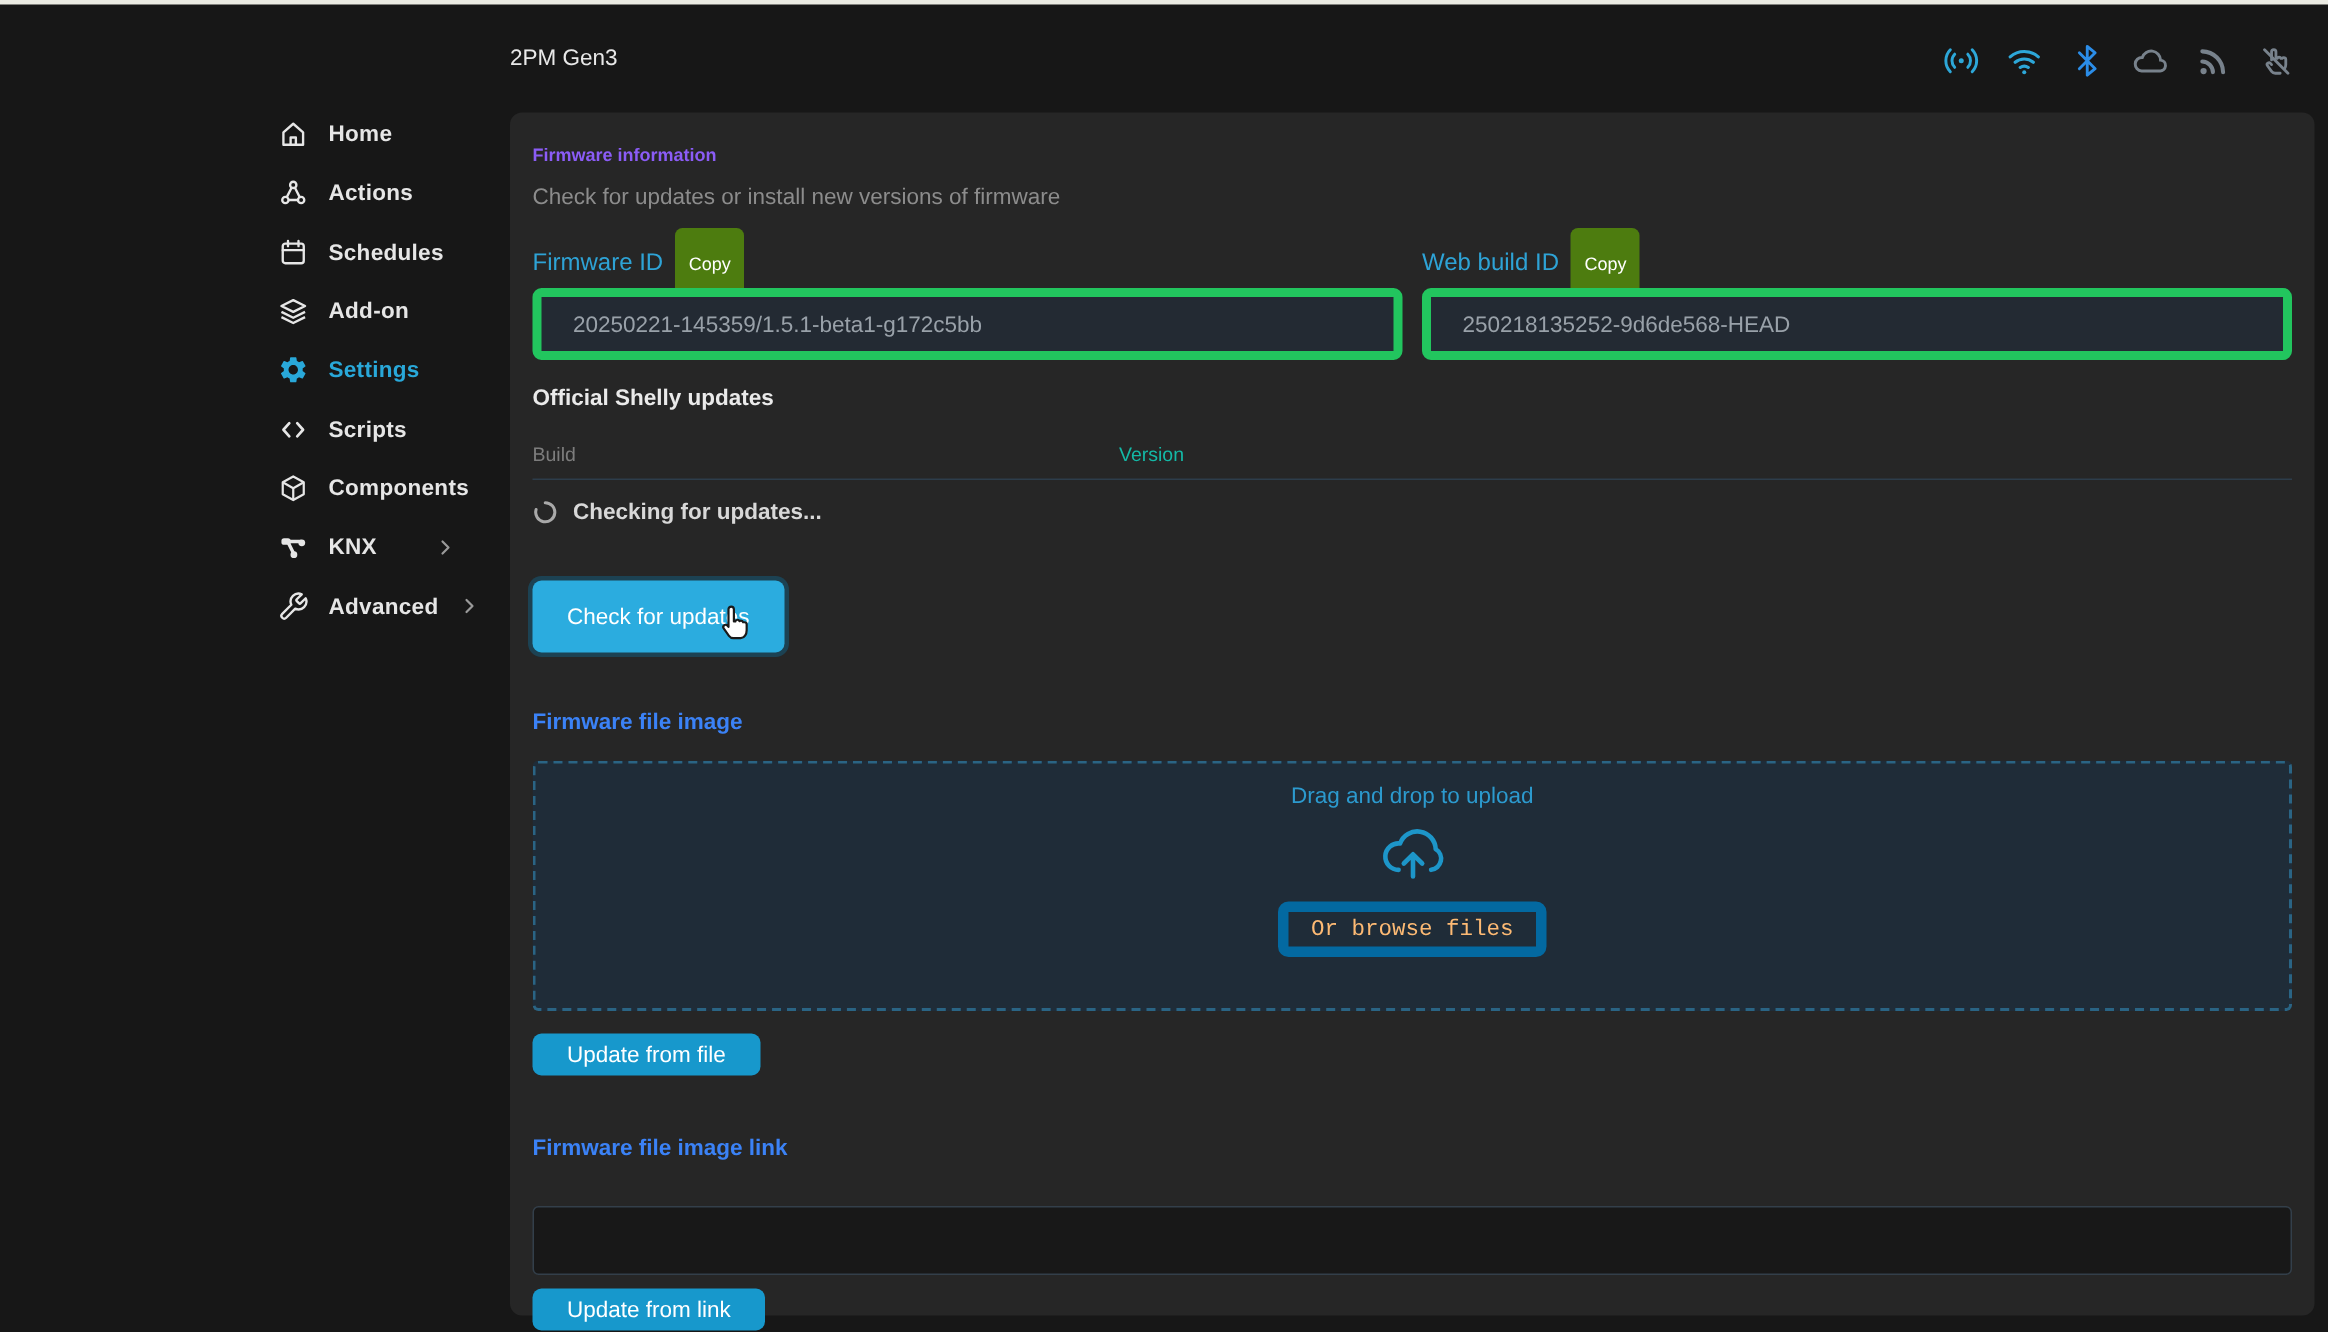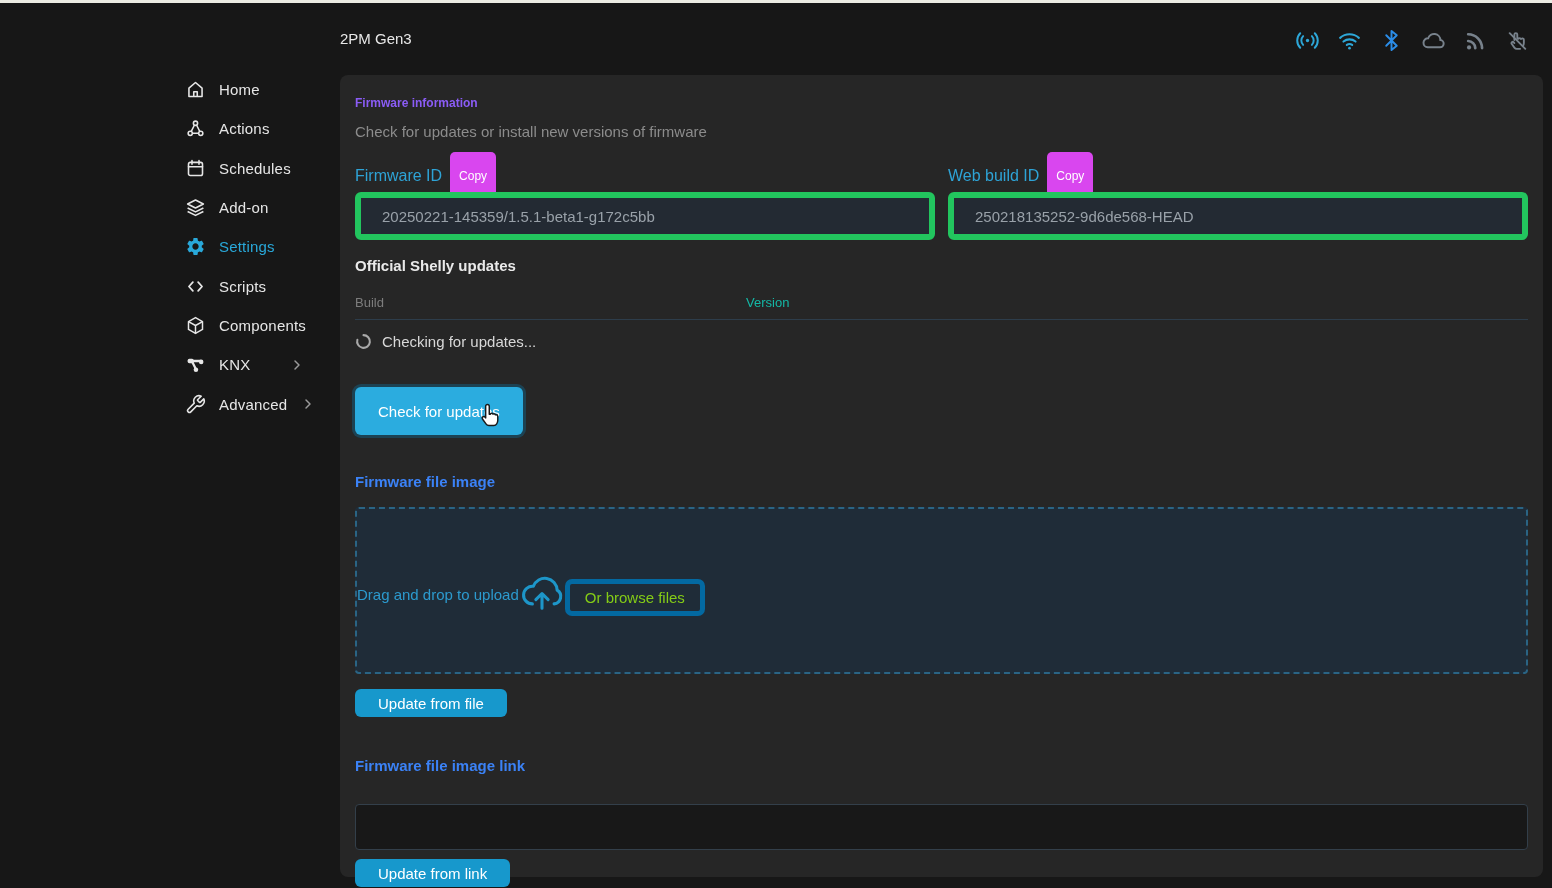--- a/index.html
+++ b/index.html
@@ -12,62 +12,62 @@
   .status-icons { position:absolute; top:28px; right:22px; display:flex; align-items:center; gap:17px; }
   .status-icons .sicon { width:25px; height:25px; display:flex; align-items:center; justify-content:center; }
   .c-cyan { color:#2da7d8; }
   .c-blue { color:#2b8de8; }
   .c-gray { color:#78828c; }
 
   
   .sidebar { position:absolute; left:185px; top:70px; width:120px; display:flex; flex-direction:column; }
   .nav-item { display:flex; align-items:center; height:39.3px; gap:13px; color:#e6e6e6; cursor:pointer; }
   .nav-item .nicon { width:21px; height:21px; flex:0 0 21px; display:flex; align-items:center; justify-content:center; }
-  .nav-item .nlabel { font-size:15px; font-weight:400; letter-spacing:.2px; white-space:nowrap; }
+  .nav-item .nlabel { font-size:15px; font-weight:700; letter-spacing:.2px; white-space:nowrap; }
   .nav-item.active { color:#29a8d9; }
   .nav-chevron { margin-left:auto; width:16px; height:16px; color:#9a9a9a; }
 
   
   .panel { position:absolute; left:340px; top:75px; width:1203px; height:802px;
     background:#262626; border-radius:8px; padding:21px 15px 0 15px; }
   .panel h1 { font-size:12px; font-weight:bold; color:#8b5cf6; margin-bottom:13px; }
   .subtitle { font-size:15px; color:#8c8c8c; margin-bottom:25px; }
 
   .fields-row { display:flex; gap:13px; }
   .field { flex:1; }
   .field-label-row { display:flex; align-items:center; gap:8px; height:22px; margin-bottom:5px; }
   .field-label { font-size:16px; color:#2ea3d6; }
-  .copy-badge { background:#d946ef; color:#fff; font-size:12px; padding:17px 9px; border-radius:5px; cursor:pointer; }
+  .copy-badge { background:#4d7c0f; color:#fff; font-size:12px; padding:17px 9px; border-radius:5px; cursor:pointer; }
   .id-input { width:100%; height:48px; background:#232a33; border:6px solid #22c55e; border-radius:6px;
     color:#99a1a9; font-size:15px; padding:0 21px; font-family:"Liberation Sans", sans-serif; outline:none; }
 
   .updates-heading { font-size:15px; font-weight:600; color:#eaeaea; margin-top:17px; margin-bottom:21px; }
   .col-row { display:flex; margin-bottom:9px; }
   .col-build { width:391px; font-size:13px; color:#7d7d7d; }
   .col-version { font-size:13px; color:#14b8a6;text-align:center; }
   .sep { border:none; border-top:1px solid #2d3d4b; margin:0 0 13px 0; }
-  .status-row { display:flex; align-items:center; gap:10px; color:#d8d8d8; font-size:15px; }
+  .status-row { display:flex; align-items:center; gap:10px; color:#d8d8d8; font-size:15px;font-weight:bold; }
   .spinner { width:17px; height:17px; color:#a9a9a9; animation:spin 1.1s linear infinite; }
   @keyframes spin { to { transform:rotate(360deg); } }
 
   .btn { border:none; border-radius:6px; background:#1798cc; color:#fff; font-size:15px;
     font-family:"Liberation Sans", sans-serif; padding:0 23px; height:28px; cursor:pointer; }
   .btn-check { height:48px; background:#2bacdf; margin-top:37px; position:relative;
     box-shadow:0 0 0 3px rgba(20,90,120,.55); }
   .cursor-svg { position:absolute; left:122px; top:15px; width:27px; height:30px; pointer-events:none; }
 
   .section-heading { font-size:15px; font-weight:bold; color:#3b82f6; }
   .fw-file-heading { margin-top:38px; margin-bottom:17px; }
 
   .dropzone { width:100%; height:167px; background:#1f2c38; border:2px dashed #2a6484; border-radius:4px;
-    display:flex; flex-direction:row; align-items:center; padding-top:13px; }
+    display:flex; flex-direction:column; align-items:center; padding-top:13px; }
   .dz-text { font-size:15px; color:#2c9ace; margin-bottom:6px; }
   .dz-cloud { width:46px; height:46px; color:#1d96c9; margin-bottom:10px; }
-  .browse-btn { background:transparent; border:5px solid #0369a1; border-radius:7px; color:#84cc16;
-    font-size:15px; font-family:Liberation Sans, sans-serif; padding:0 15px; height:37px; cursor:pointer; }
+  .browse-btn { background:transparent; border:7px solid #0369a1; border-radius:7px; color:#fdba74;
+    font-size:15px; font-family:Liberation Mono, monospace; padding:0 15px; height:37px; cursor:pointer; }
 
   .btn-file { margin-top:15px; }
   .fw-link-heading { margin-top:40px; margin-bottom:30px; }
   .link-input { width:100%; height:46px; background:#181818; border:1px solid #333f4a; border-radius:4px;
     color:#d0d0d0; font-size:15px; padding:0 14px; font-family:"Liberation Sans", sans-serif; outline:none; }
   .btn-link { margin-top:9px; }
 </style>
 </head>
 <body>
 

